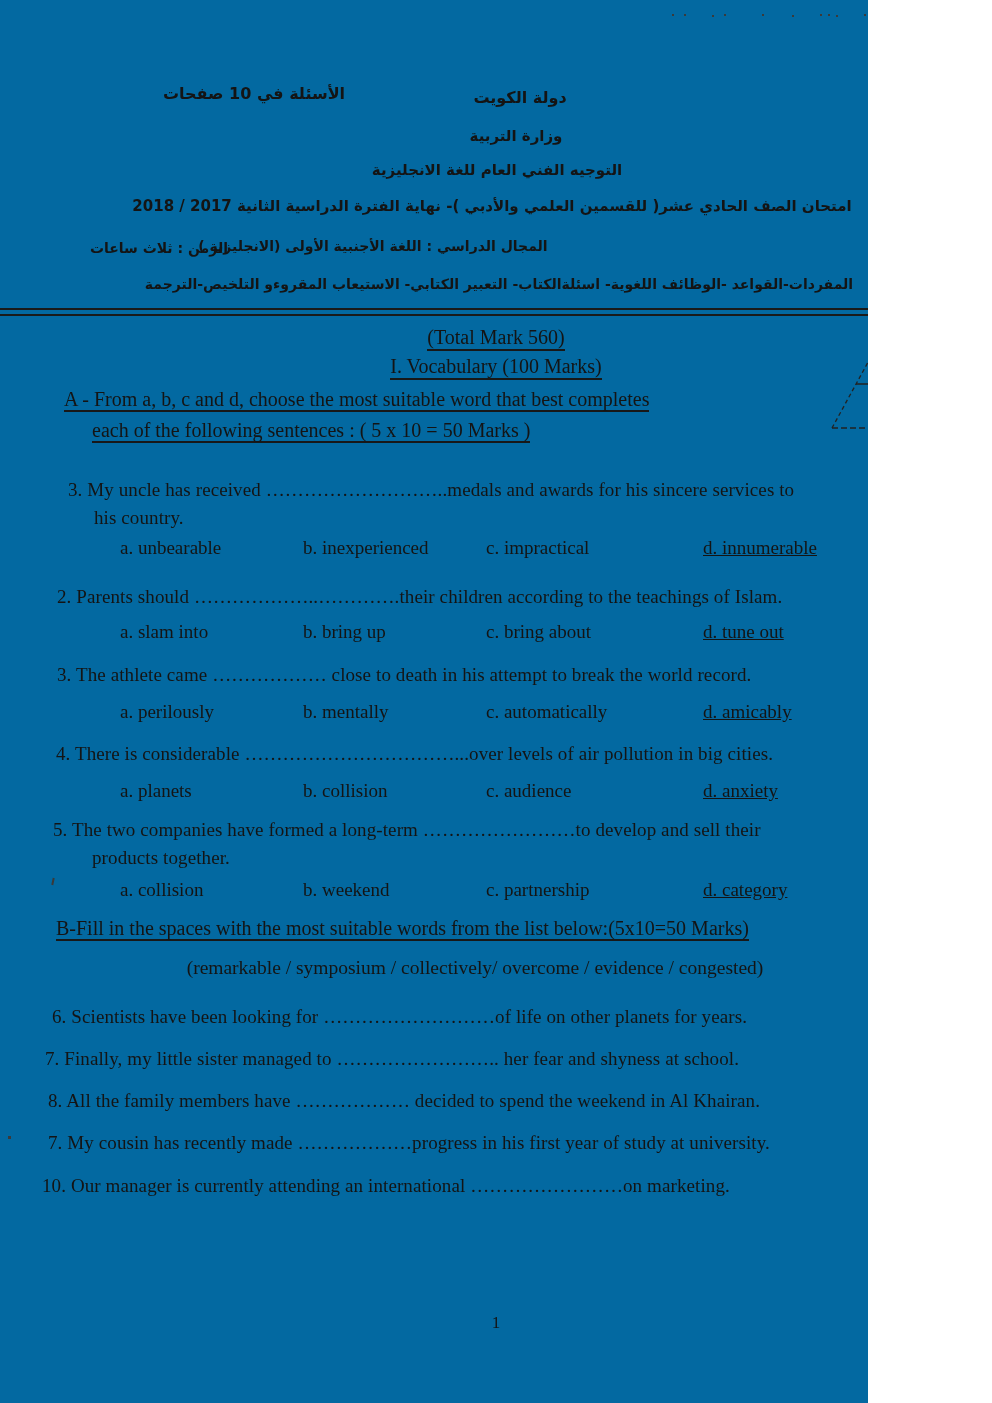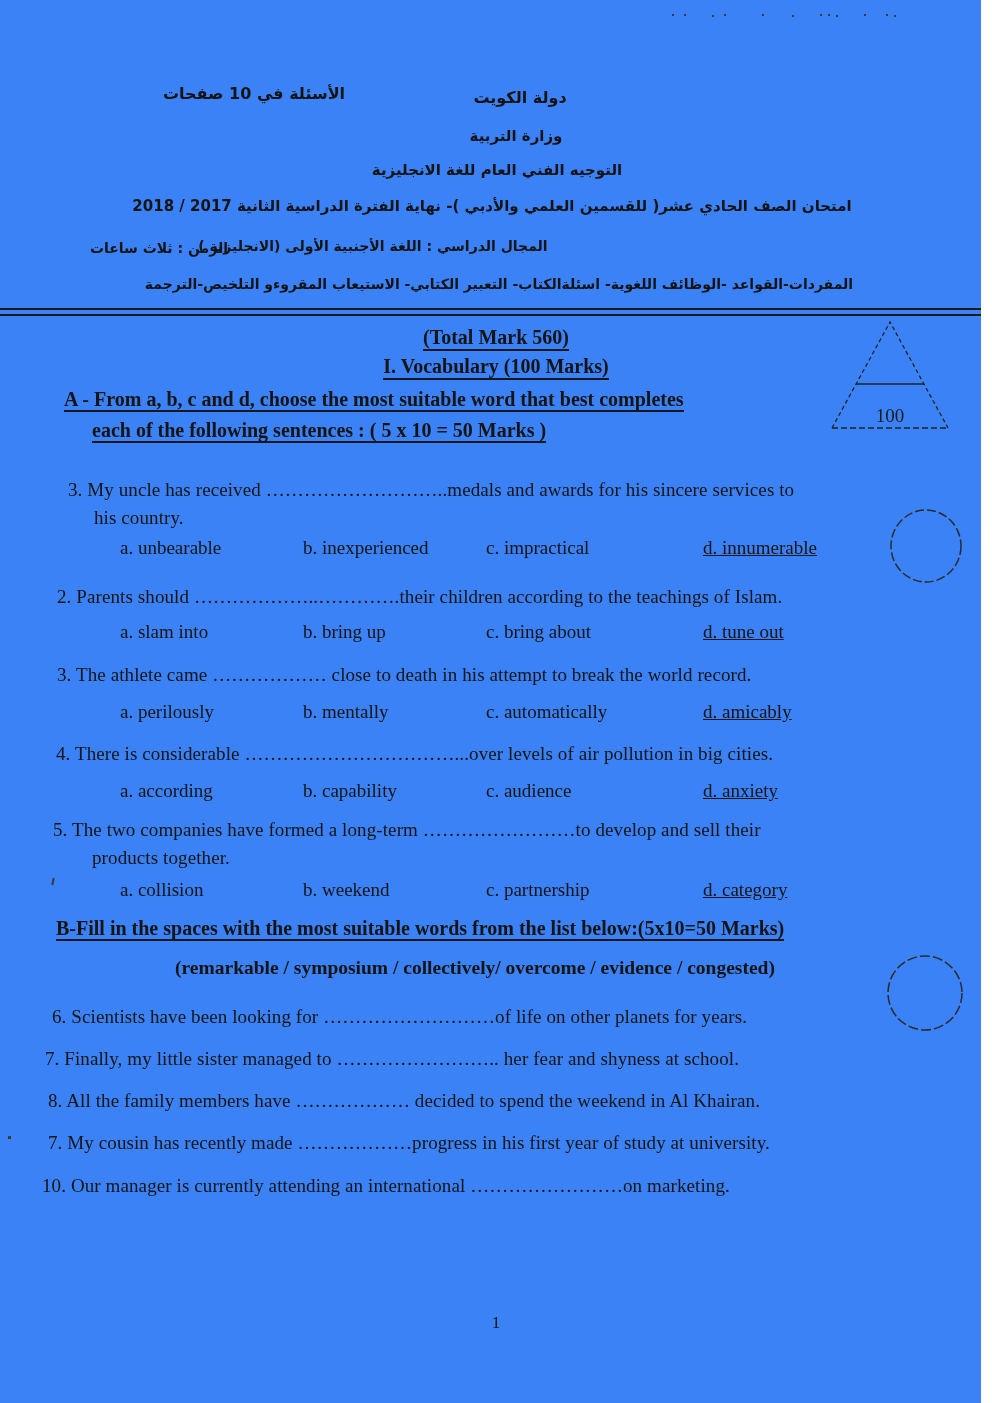--- a/index.html
+++ b/index.html
@@ -1,28 +1,28 @@
 <!DOCTYPE html>
 <html><head>
 <meta charset="utf-8">
 <style>
   html,body { margin:0; padding:0; background:#ffffff; }
   .page {
-    position:relative; width:981px; height:1403px;
-    background:#3b82f6; color:#141414; overflow:hidden;
+    position:relative; width:868px; height:1403px;
+    background:#0369a1; color:#141414; overflow:hidden;
     font-family:"Liberation Serif", serif;
   }
   .abs { position:absolute; white-space:nowrap; }
   .ar {
     font-family:"DejaVu Sans", sans-serif;
     font-weight:700; direction:rtl; text-align:center;
   }
   .en { font-family:"Liberation Serif", serif; }
   .body-text { font-size:19px; letter-spacing:0.1px; }
-  .bold { font-weight:700; }
+  .bold { font-weight:400; }
   .center { text-align:center; }
   .ul  { border-bottom:2px solid #181818; padding-bottom:1px; }
   .ul2 { border-bottom:2.5px solid #181818; padding-bottom:0; }
   .rule-top { border-top:2.5px solid #1a1a1a; }
   .rule-bot { border-top:2px solid #1a1a1a; }
   .opts { position:absolute; width:992px; height:26px;padding-left:17px; }
   .opt { position:absolute; font-size:19px; }
   .opt-a { left:120px; } .opt-b { left:303px; } .opt-c { left:486px; } .opt-d { left:703px;text-decoration:underline; }
   .speck { position:absolute; background:#3a3a3a; }
   svg text { font-family:"Liberation Serif", serif; }
@@ -93,22 +93,22 @@
   <div class="abs en body-text" style="left:57px;top:664px">3. The athlete came ……………… close to death in his attempt to break the world record.</div>
   <div class="opts en" style="top:701px">
     <span class="opt opt-a">a. perilously</span>
     <span class="opt opt-b">b. mentally</span>
     <span class="opt opt-c">c. automatically</span>
     <span class="opt opt-d">d. amicably</span>
   </div>
 
   <div class="abs en body-text" style="left:56px;top:743px">4. There is considerable ……………………………...over levels of air pollution in big cities.</div>
   <div class="opts en" style="top:780px">
-    <span class="opt opt-a">a. according</span>
-    <span class="opt opt-b">b. capability</span>
+    <span class="opt opt-a">a. planets</span>
+    <span class="opt opt-b">b. collision</span>
     <span class="opt opt-c">c. audience</span>
     <span class="opt opt-d">d. anxiety</span>
   </div>
 
   <div class="abs en body-text" style="left:53px;top:819px">5. The two companies have formed a long-term ……………………to develop and sell their</div>
   <div class="abs en body-text" style="left:92px;top:847px">products together.</div>
   <div class="opts en" style="top:879px">
     <span class="opt opt-a">a. collision</span>
     <span class="opt opt-b">b. weekend</span>
     <span class="opt opt-c">c. partnership</span>

